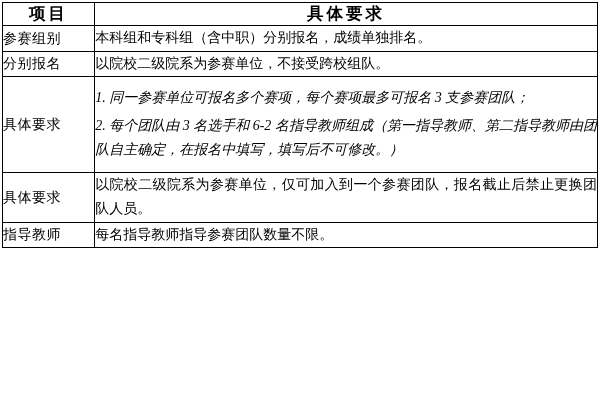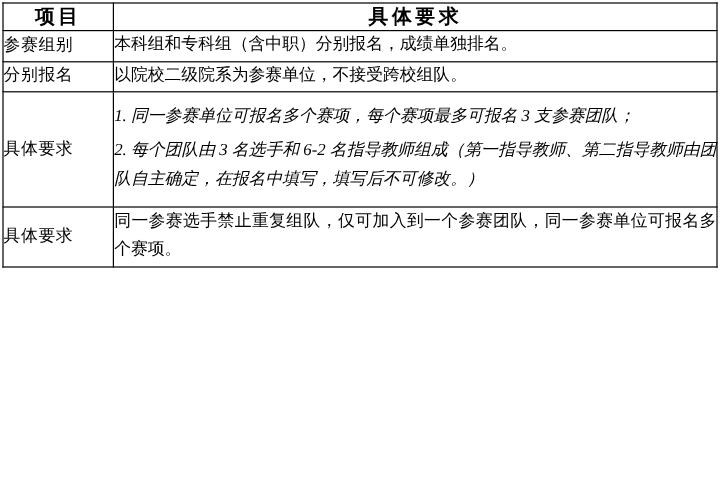--- a/index.html
+++ b/index.html
@@ -104,19 +104,25 @@
         <td class="label-cell">具体要求</td>
         <td class="content-cell">
           <p>1. 同一参赛单位可报名多个赛项，每个赛项最多可报名 3 支参赛团队；</p>
           <p>2. 每个团队由 3 名选手和 6-2 名指导教师组成（第一指导教师、第二指导教师由团队自主确定，在报名中填写，填写后不可修改。）</p>
         </td>
       </tr>
 
       <tr>
         <td class="label-cell">具体要求</td>
         <td class="content-cell">
-          <p>同一参赛选手禁止重复组队，仅可加入到一个参赛团队，同一参赛单位可报名多个赛项。</p>
+          <p>以院校二级院系为参赛单位，仅可加入到一个参赛团队，报名截止后禁止更换团队人员。</p>
         </td>
       </tr>
 
+      <tr>
+        <td class="label-cell">指导教师</td>
+        <td class="content-cell">
+          <p>每名指导教师指导参赛团队数量不限。</p>
+        </td>
+      </tr>
     </tbody>
   </table>
 </div>
 
 </body></html>

